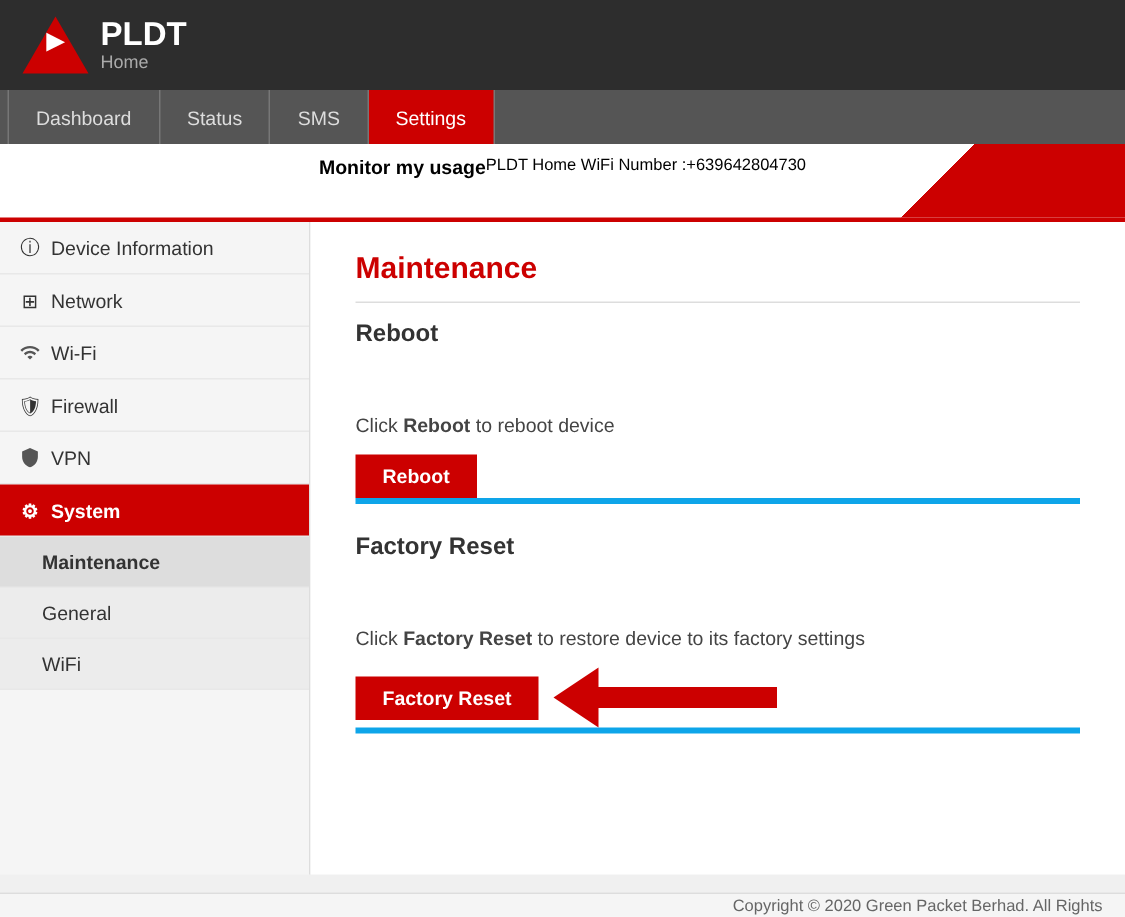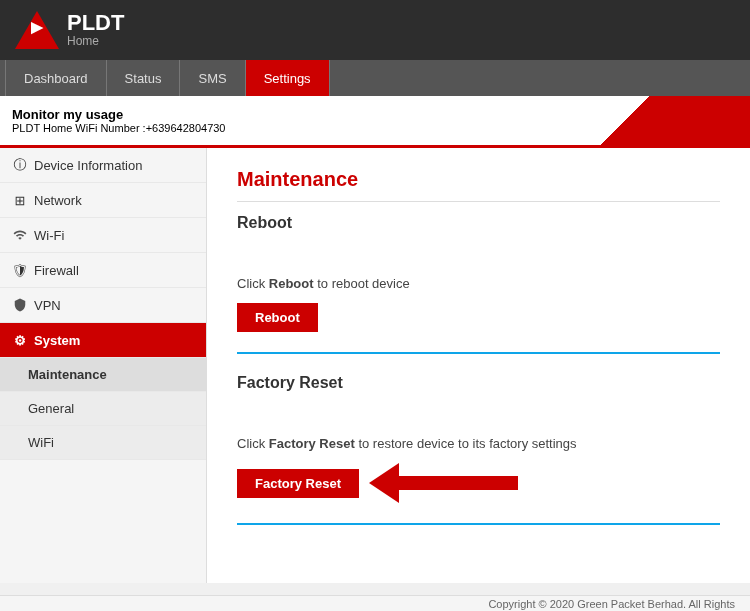--- a/index.html
+++ b/index.html
@@ -55,21 +55,21 @@
     }
 
     
     .info-bar {
       background: white;
       padding: 8px 12px;
       border-bottom: 3px solid #cc0000;
       position: relative;
       height: 52px;
       display: flex;
-      flex-direction: column;
+      flex-direction: row;
       justify-content: center;
     }
     .info-bar::after {
       content: '';
       position: absolute;
       right: 0;
       top: 0;
       width: 200px;
       height: 100%;
       background: linear-gradient(135deg, transparent 40%, #cc0000 40%);
@@ -135,22 +135,21 @@
       font-size: 20px;
       font-weight: bold;
       margin-bottom: 12px;
       border-bottom: 1px solid #ddd;
       padding-bottom: 10px;
     }
 
     
     .section {
       margin-bottom: 20px;
-      padding-bottom: 20px;
-      border-bottom: 2px solid #0ea5e9;
+      border-bottom: 4px solid #0ea5e9;
     }
     .section-title {
       font-size: 16px;
       font-weight: bold;
       color: #333;
       margin-bottom: 12px;
     }
     .section-desc {
       font-size: 13px;
       color: #444;

